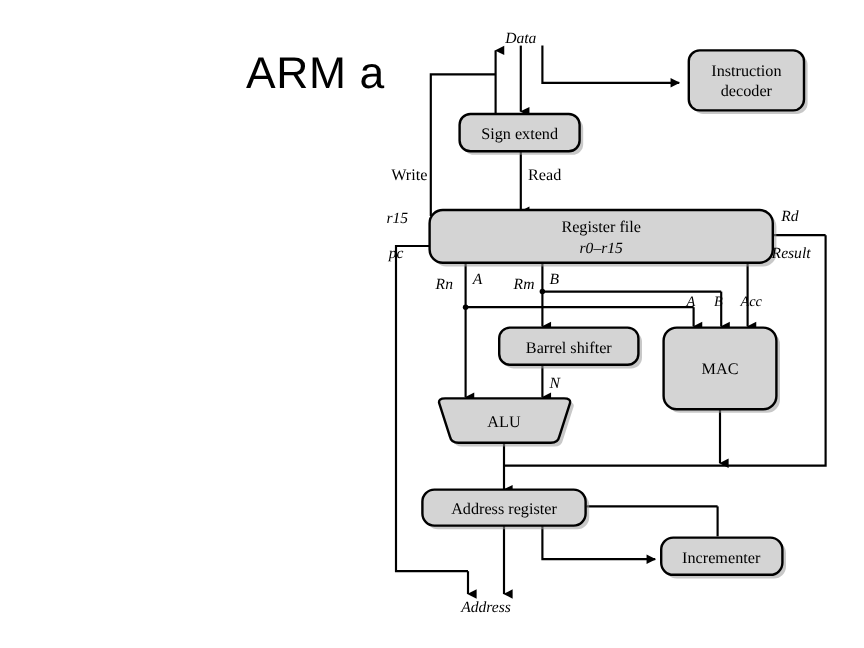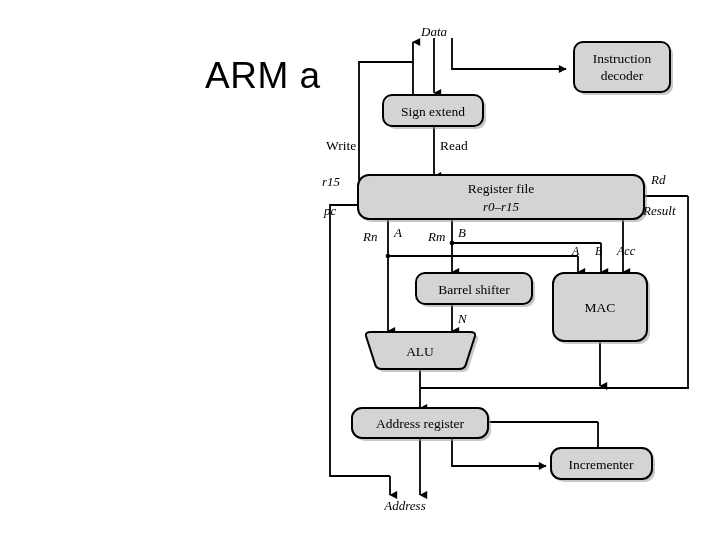--- a/index.html
+++ b/index.html
@@ -11,21 +11,21 @@
     position: relative;
     width: 720px;
     height: 540px;
     background: #ffffff;
     overflow: hidden;
     font-family: "Liberation Sans", sans-serif;
   }
   #slide-title {
     position: absolute;
     left: 205px;
-    top: 54px;
+    top: 39px;
     font-family: "Liberation Sans", sans-serif;
     font-size: 37px;
     line-height: 44px;
     color: #000000;
     white-space: nowrap;
     letter-spacing: 0.5px;
   }
   #diagram-layer {
     position: absolute;
     left: 0;

